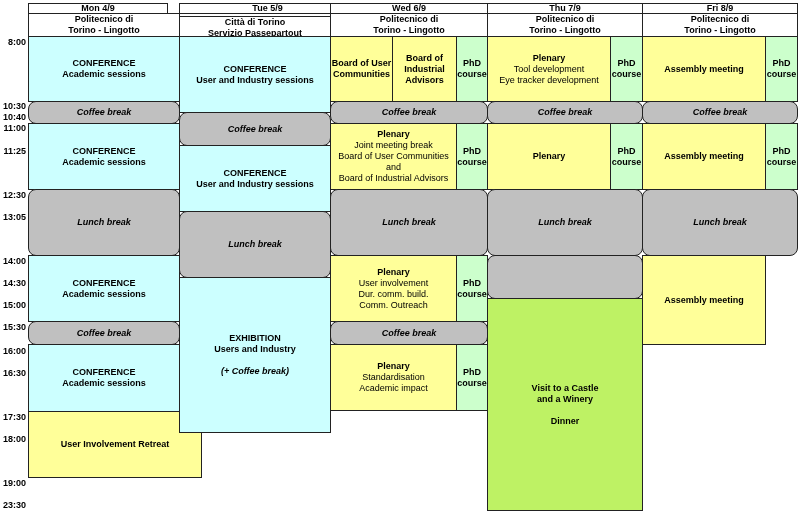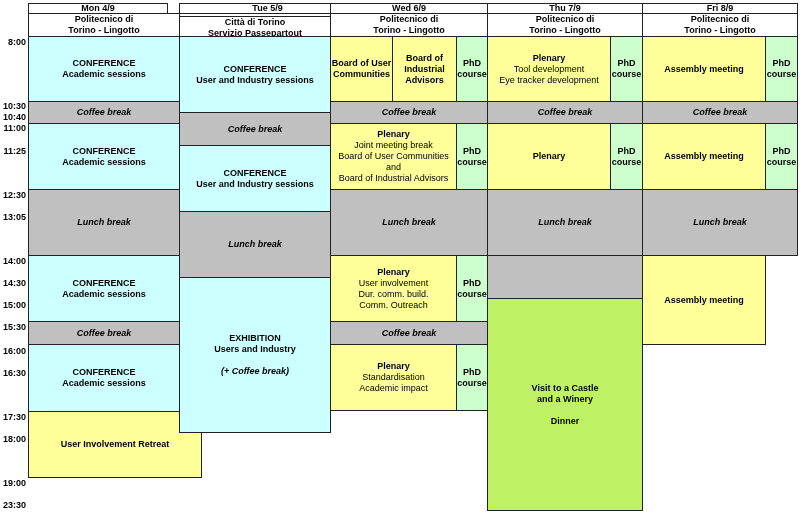--- a/index.html
+++ b/index.html
@@ -7,21 +7,21 @@
          font-family:"Liberation Sans", sans-serif; color:#000; }
   .time { position:absolute; left:0; width:26px; text-align:right;
           font-size:9px; font-weight:bold; line-height:10px; }
   .cell { position:absolute; box-sizing:border-box; border:1px solid #222;
           display:flex; flex-direction:column; align-items:center; justify-content:center;
           text-align:center; font-size:9px; line-height:11px; overflow:hidden; }
   .hdr { background:#fff; font-weight:bold; }
   .cyan { background:#ccffff; }
   .yellow { background:#ffff99; }
   .green { background:#ccffcc; }
-  .grey { background:#c0c0c0; }
+  .grey { background:#c0c0c0;border-radius:8px; }
   .orange { background:#bef264; }
   .b { font-weight:bold; }
   .i { font-style:italic; font-weight:bold; }
   .gap { height:11px; }
 </style>
 </head>
 <body>
 
 <div class="time" style="top:37px">8:00</div>
 <div class="time" style="top:101px">10:30</div>

